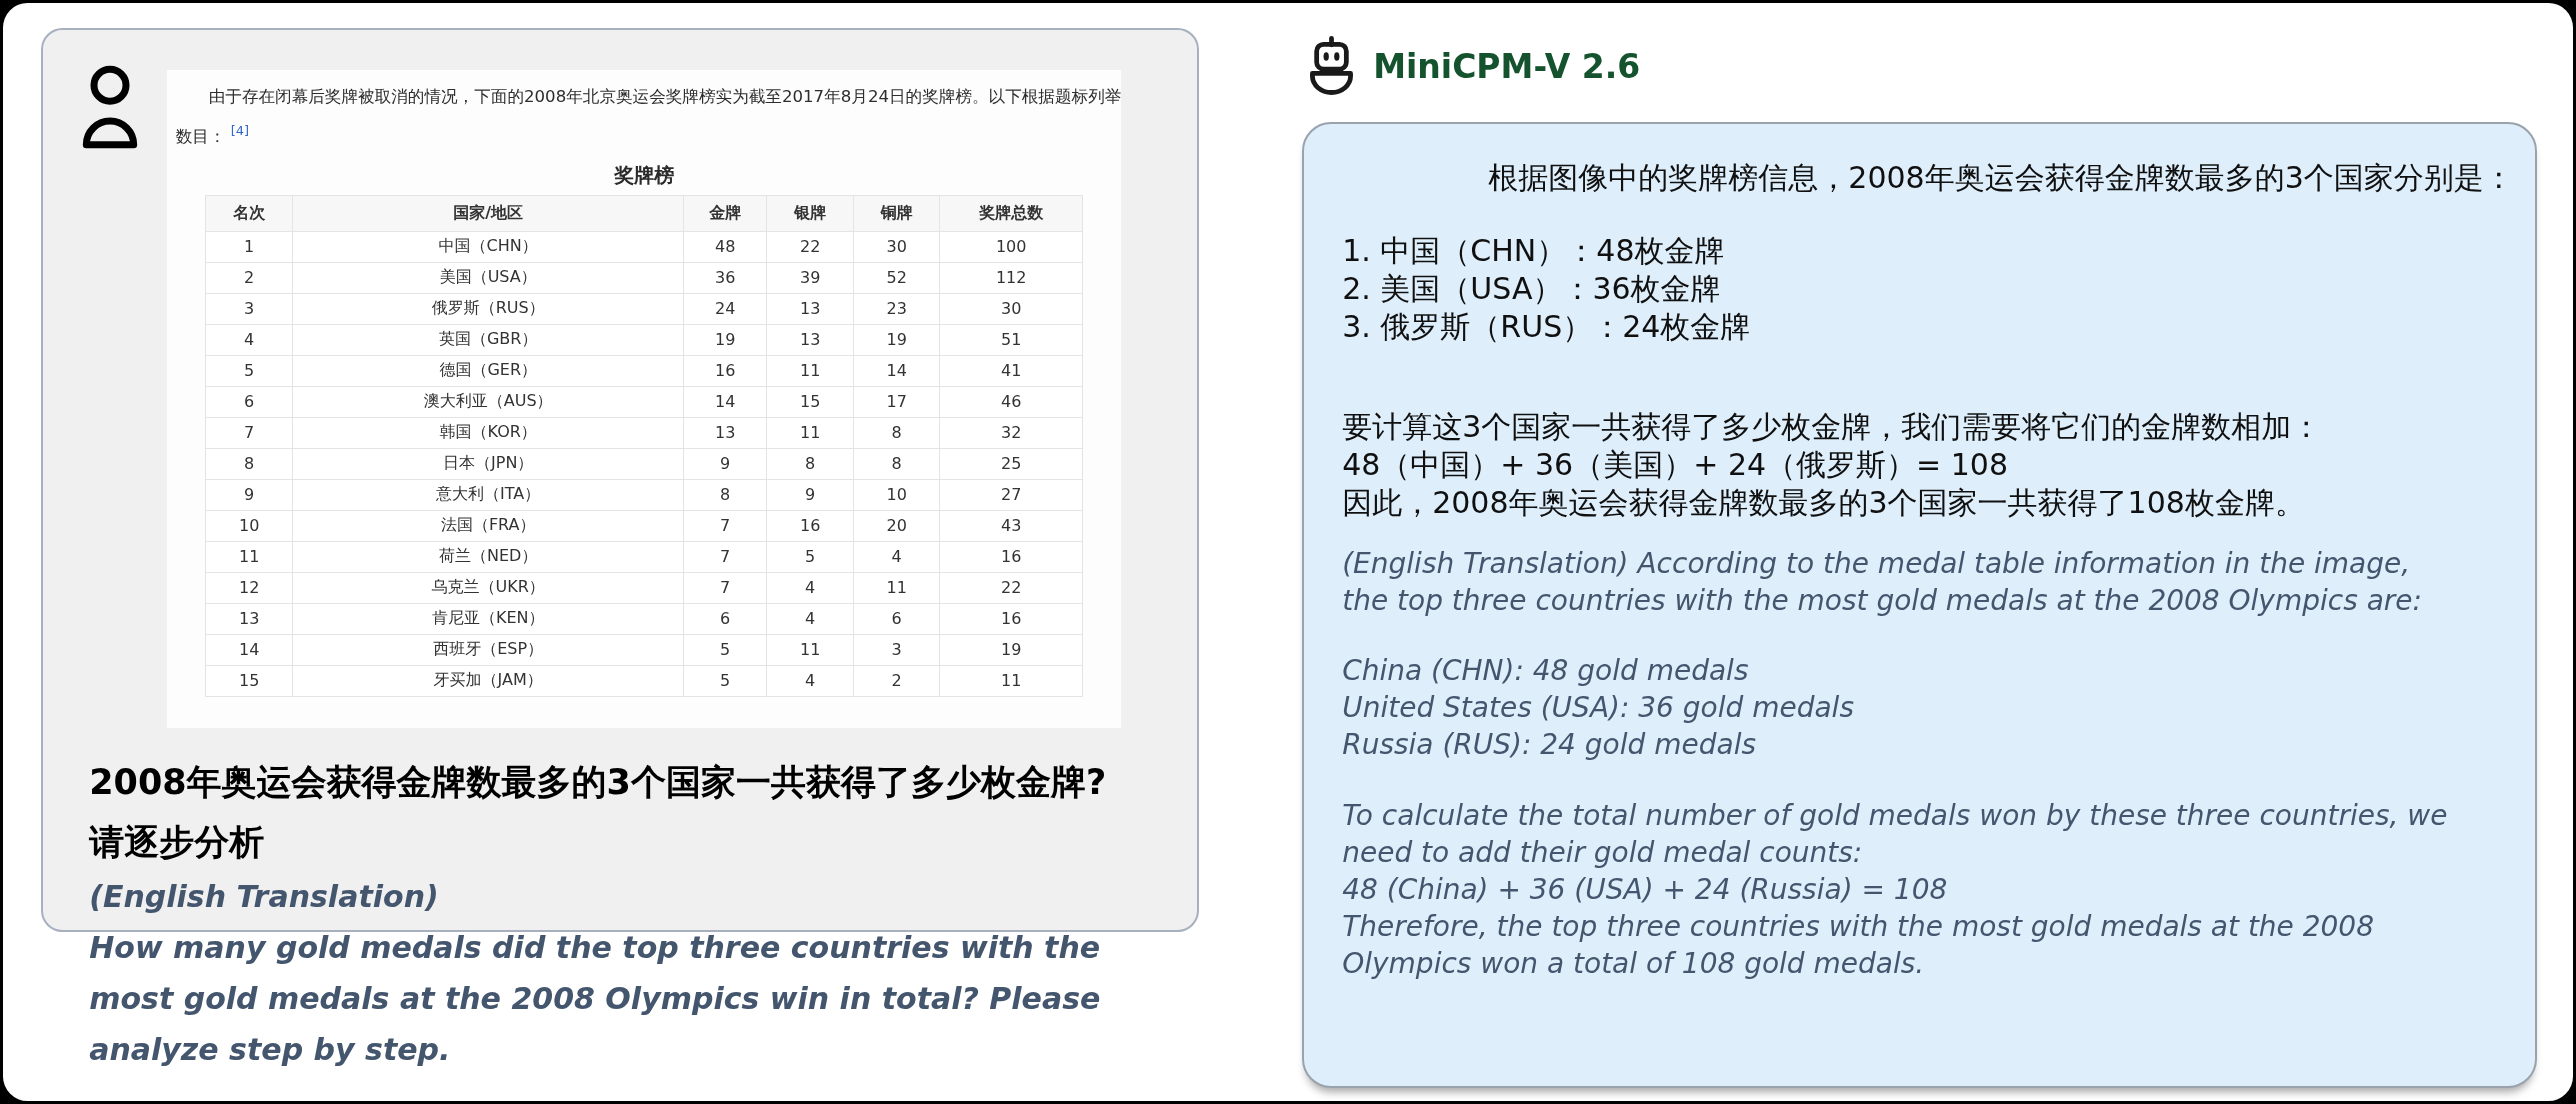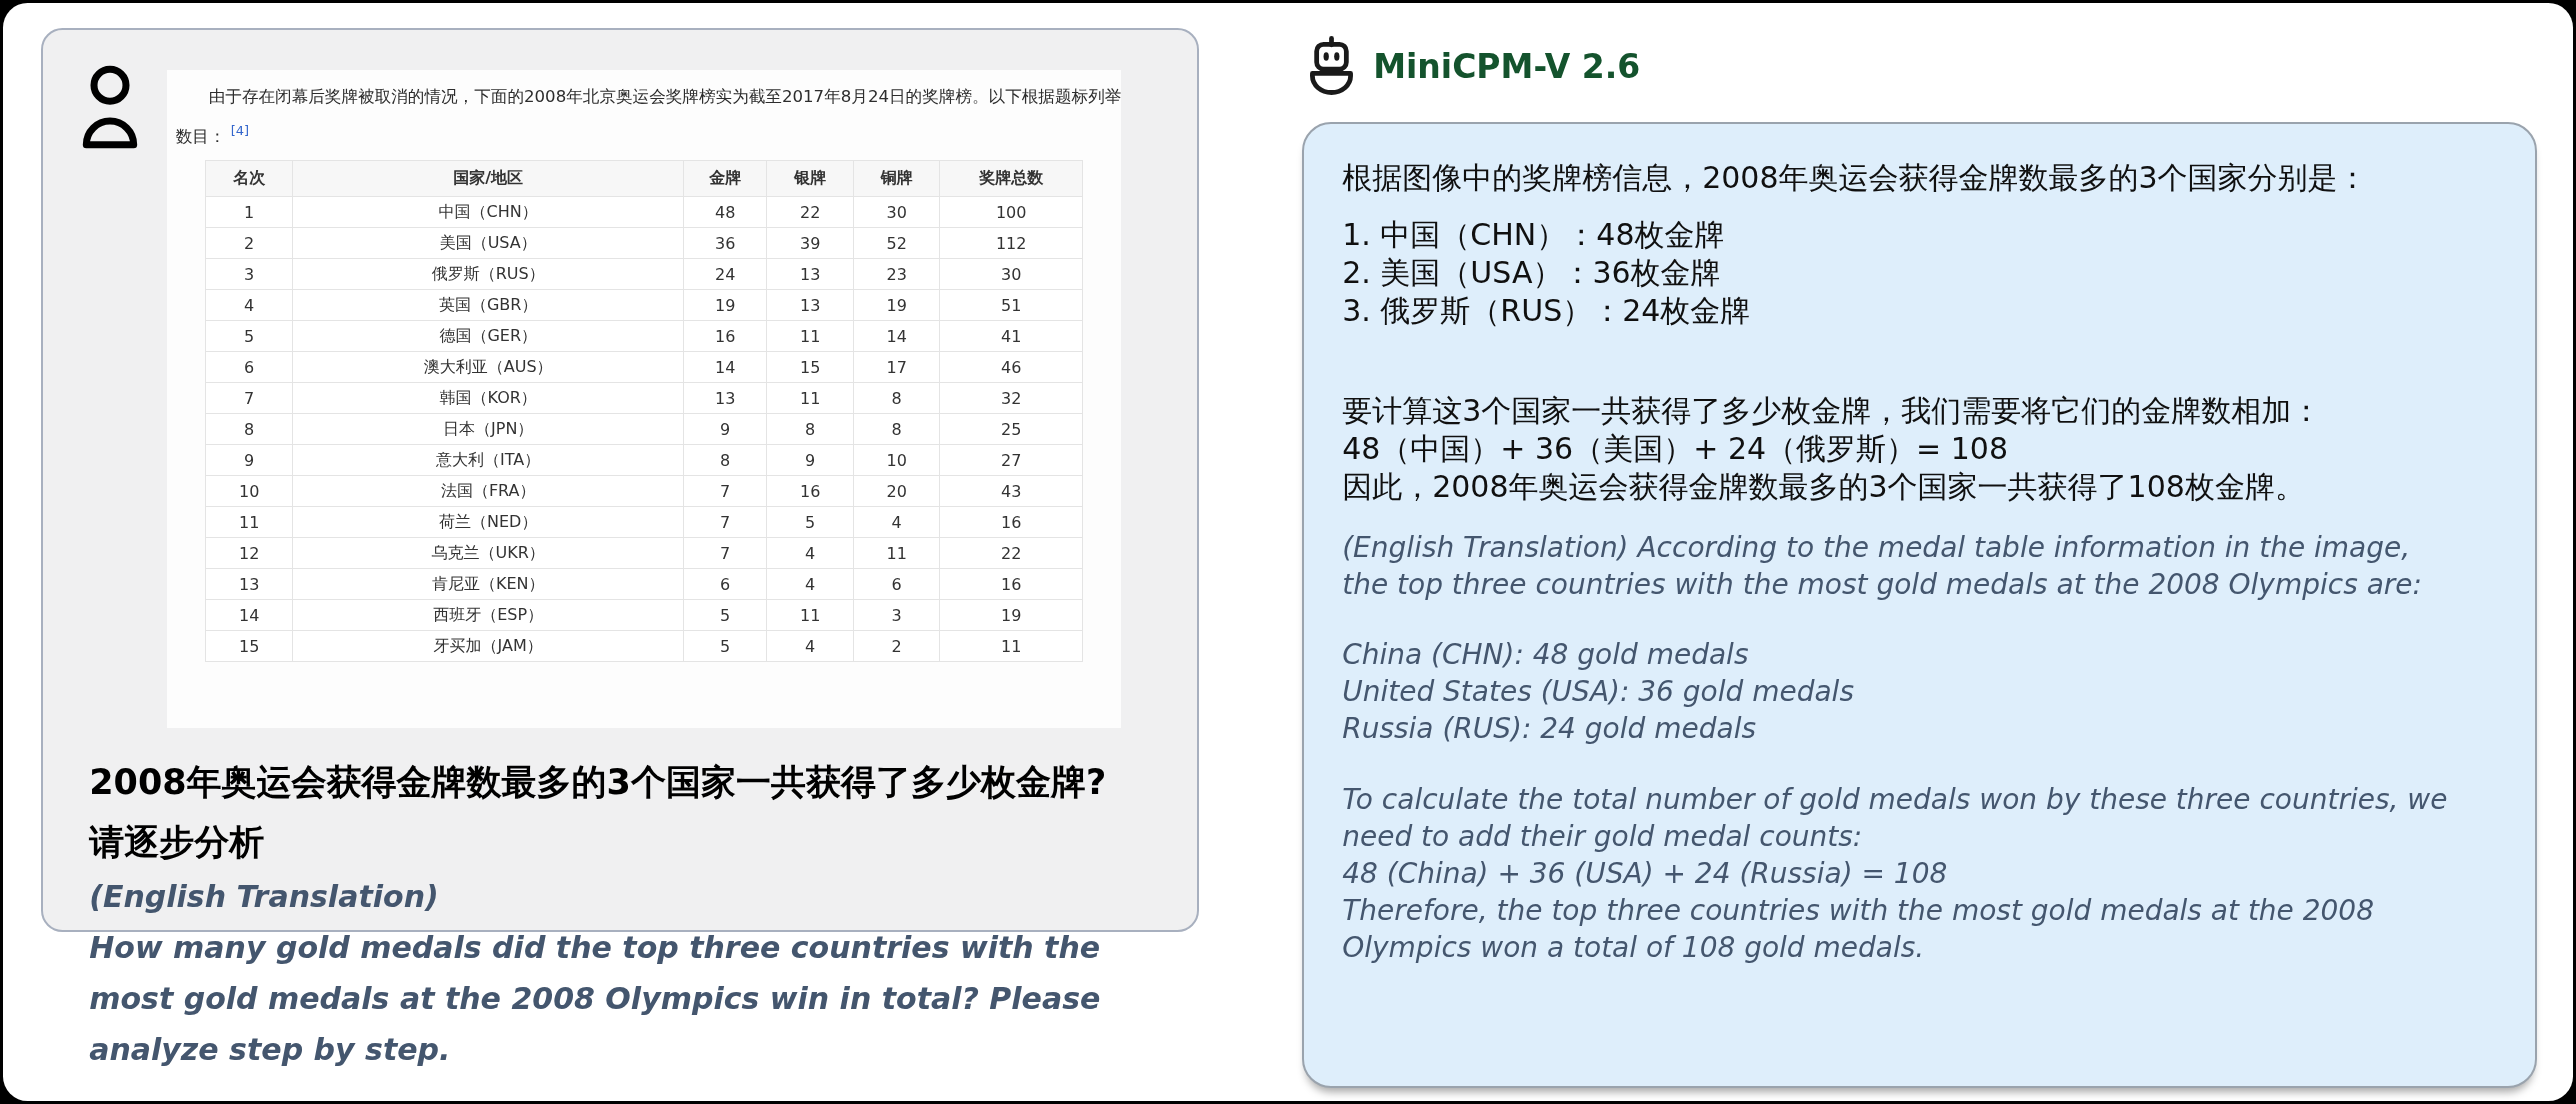--- a/index.html
+++ b/index.html
@@ -41,21 +41,21 @@
   .robot-icon{width:53px;height:60px;}
   .model-name{font-size:33px;font-weight:700;color:#14532d;}
   .bubble{
     position:absolute;left:1299px;top:119px;width:1235px;height:966px;box-sizing:border-box;
     background:var(--bubble-bg,#deeefb);border:2.7px solid var(--bubble-border,#9aa3ad);border-radius:29px;
     padding:35px 21.4px 0 38px;
     box-shadow:0 7.5px 8.5px -4.3px rgba(0,0,0,.35);
     overflow:hidden;
   }
   .zh{font-size:30px;line-height:38px;color:#101010;white-space:pre;}
-  .zh-p1{margin-bottom:19px;}
+  .zh-p1{margin-bottom:35px;text-align:right;}
   .zh-list{margin-bottom:62px;}
   .zh-p2{margin-bottom:22.4px;}
   .en{font-size:28px;line-height:37px;color:var(--translation-color,#47586e);font-style:italic;font-weight:500;white-space:pre;}
   .en-p1{margin-bottom:33px;}
   .en-p2{margin-bottom:34px;}
 </style>
 </head>
 <body>
 
 <div class="canvas">
@@ -63,20 +63,21 @@
   <div class="user-panel">
 
     <svg class="user-icon" viewBox="0 0 100 140" fill="none">
       <circle cx="50" cy="36" r="25" stroke="#000" stroke-width="11"></circle>
       <path d="M 13 129 A 37 37 0 0 1 87 129 Z" stroke="#000" stroke-width="11" stroke-linejoin="round"></path>
     </svg>
 
     <div class="screenshot">
       <div class="intro"><span>由于存在闭幕后奖牌被取消的情况，下面的2008年北京奥运会奖牌榜实为截至2017年8月24日的奖牌榜。以下根据题标列举
 数目：</span><span class="cite">[4]</span></div>
+      <div class="tbl-title">奖牌榜</div>
       <table class="medals">
         <colgroup>
           <col style="width:87px">
             <col style="width:391px">
             <col style="width:83px">
           <col style="width:87px">
             <col style="width:86px">
             <col style="width:143px">
         </colgroup>
         <thead>

